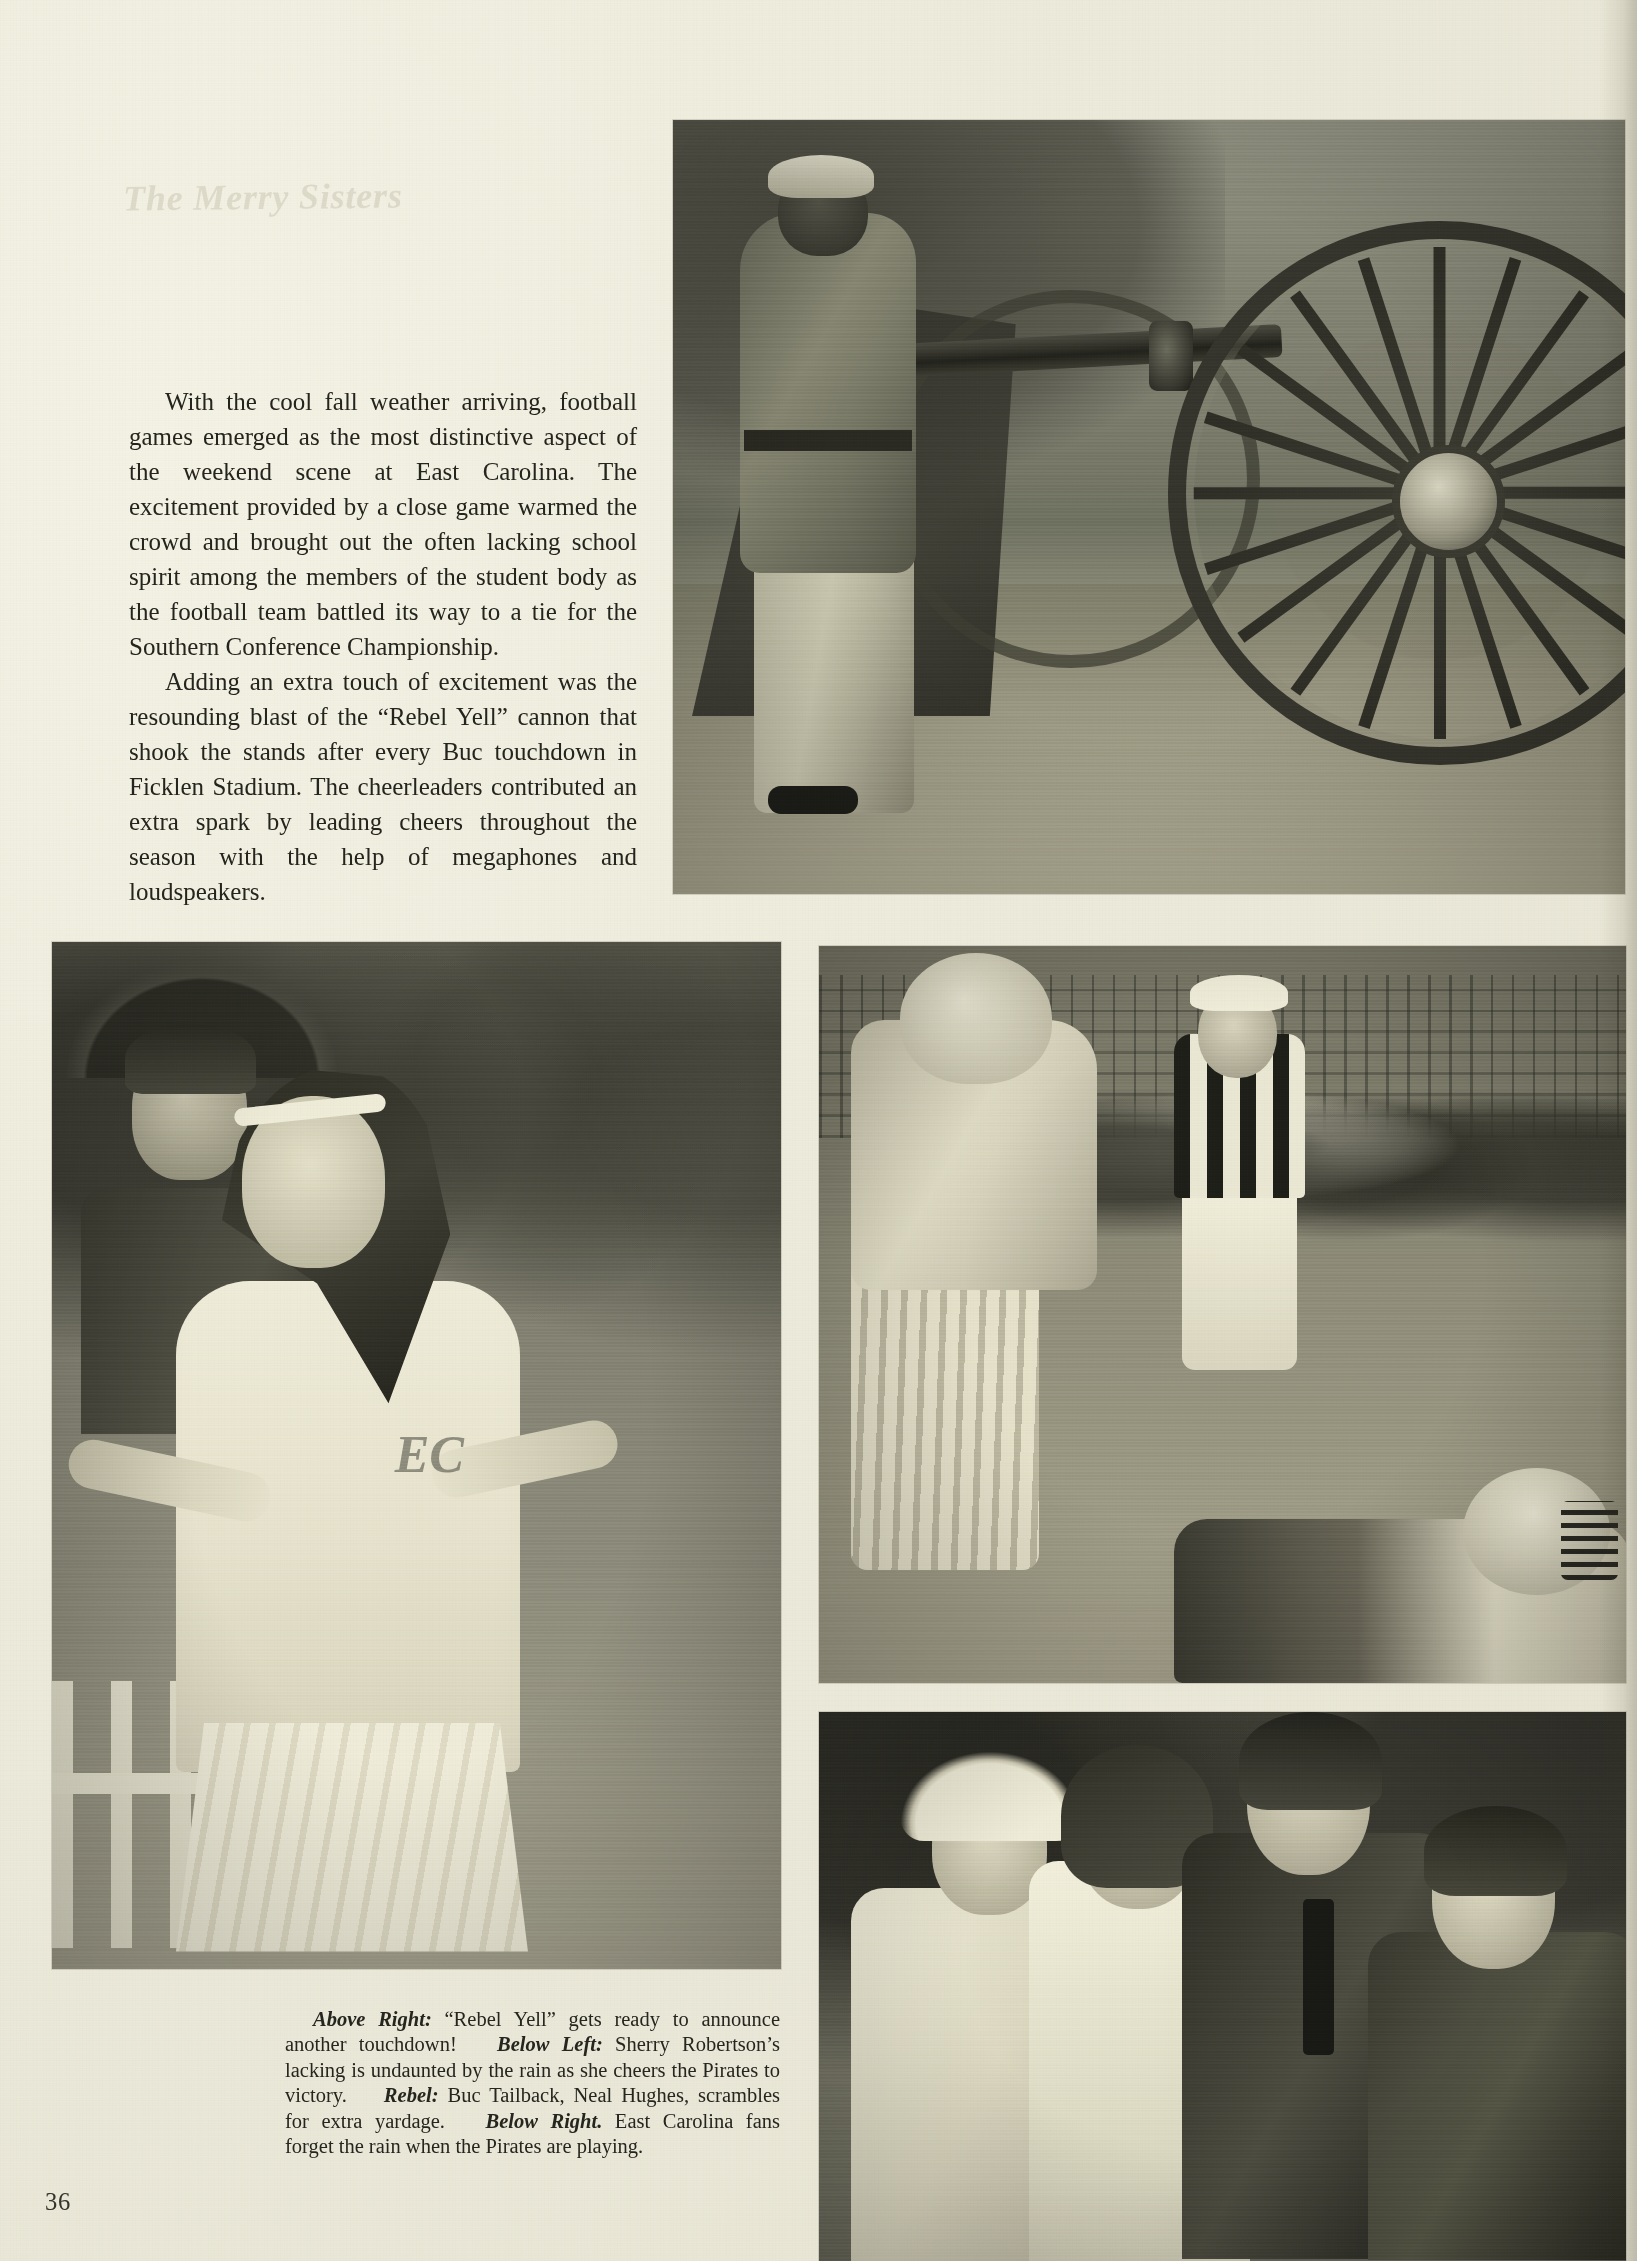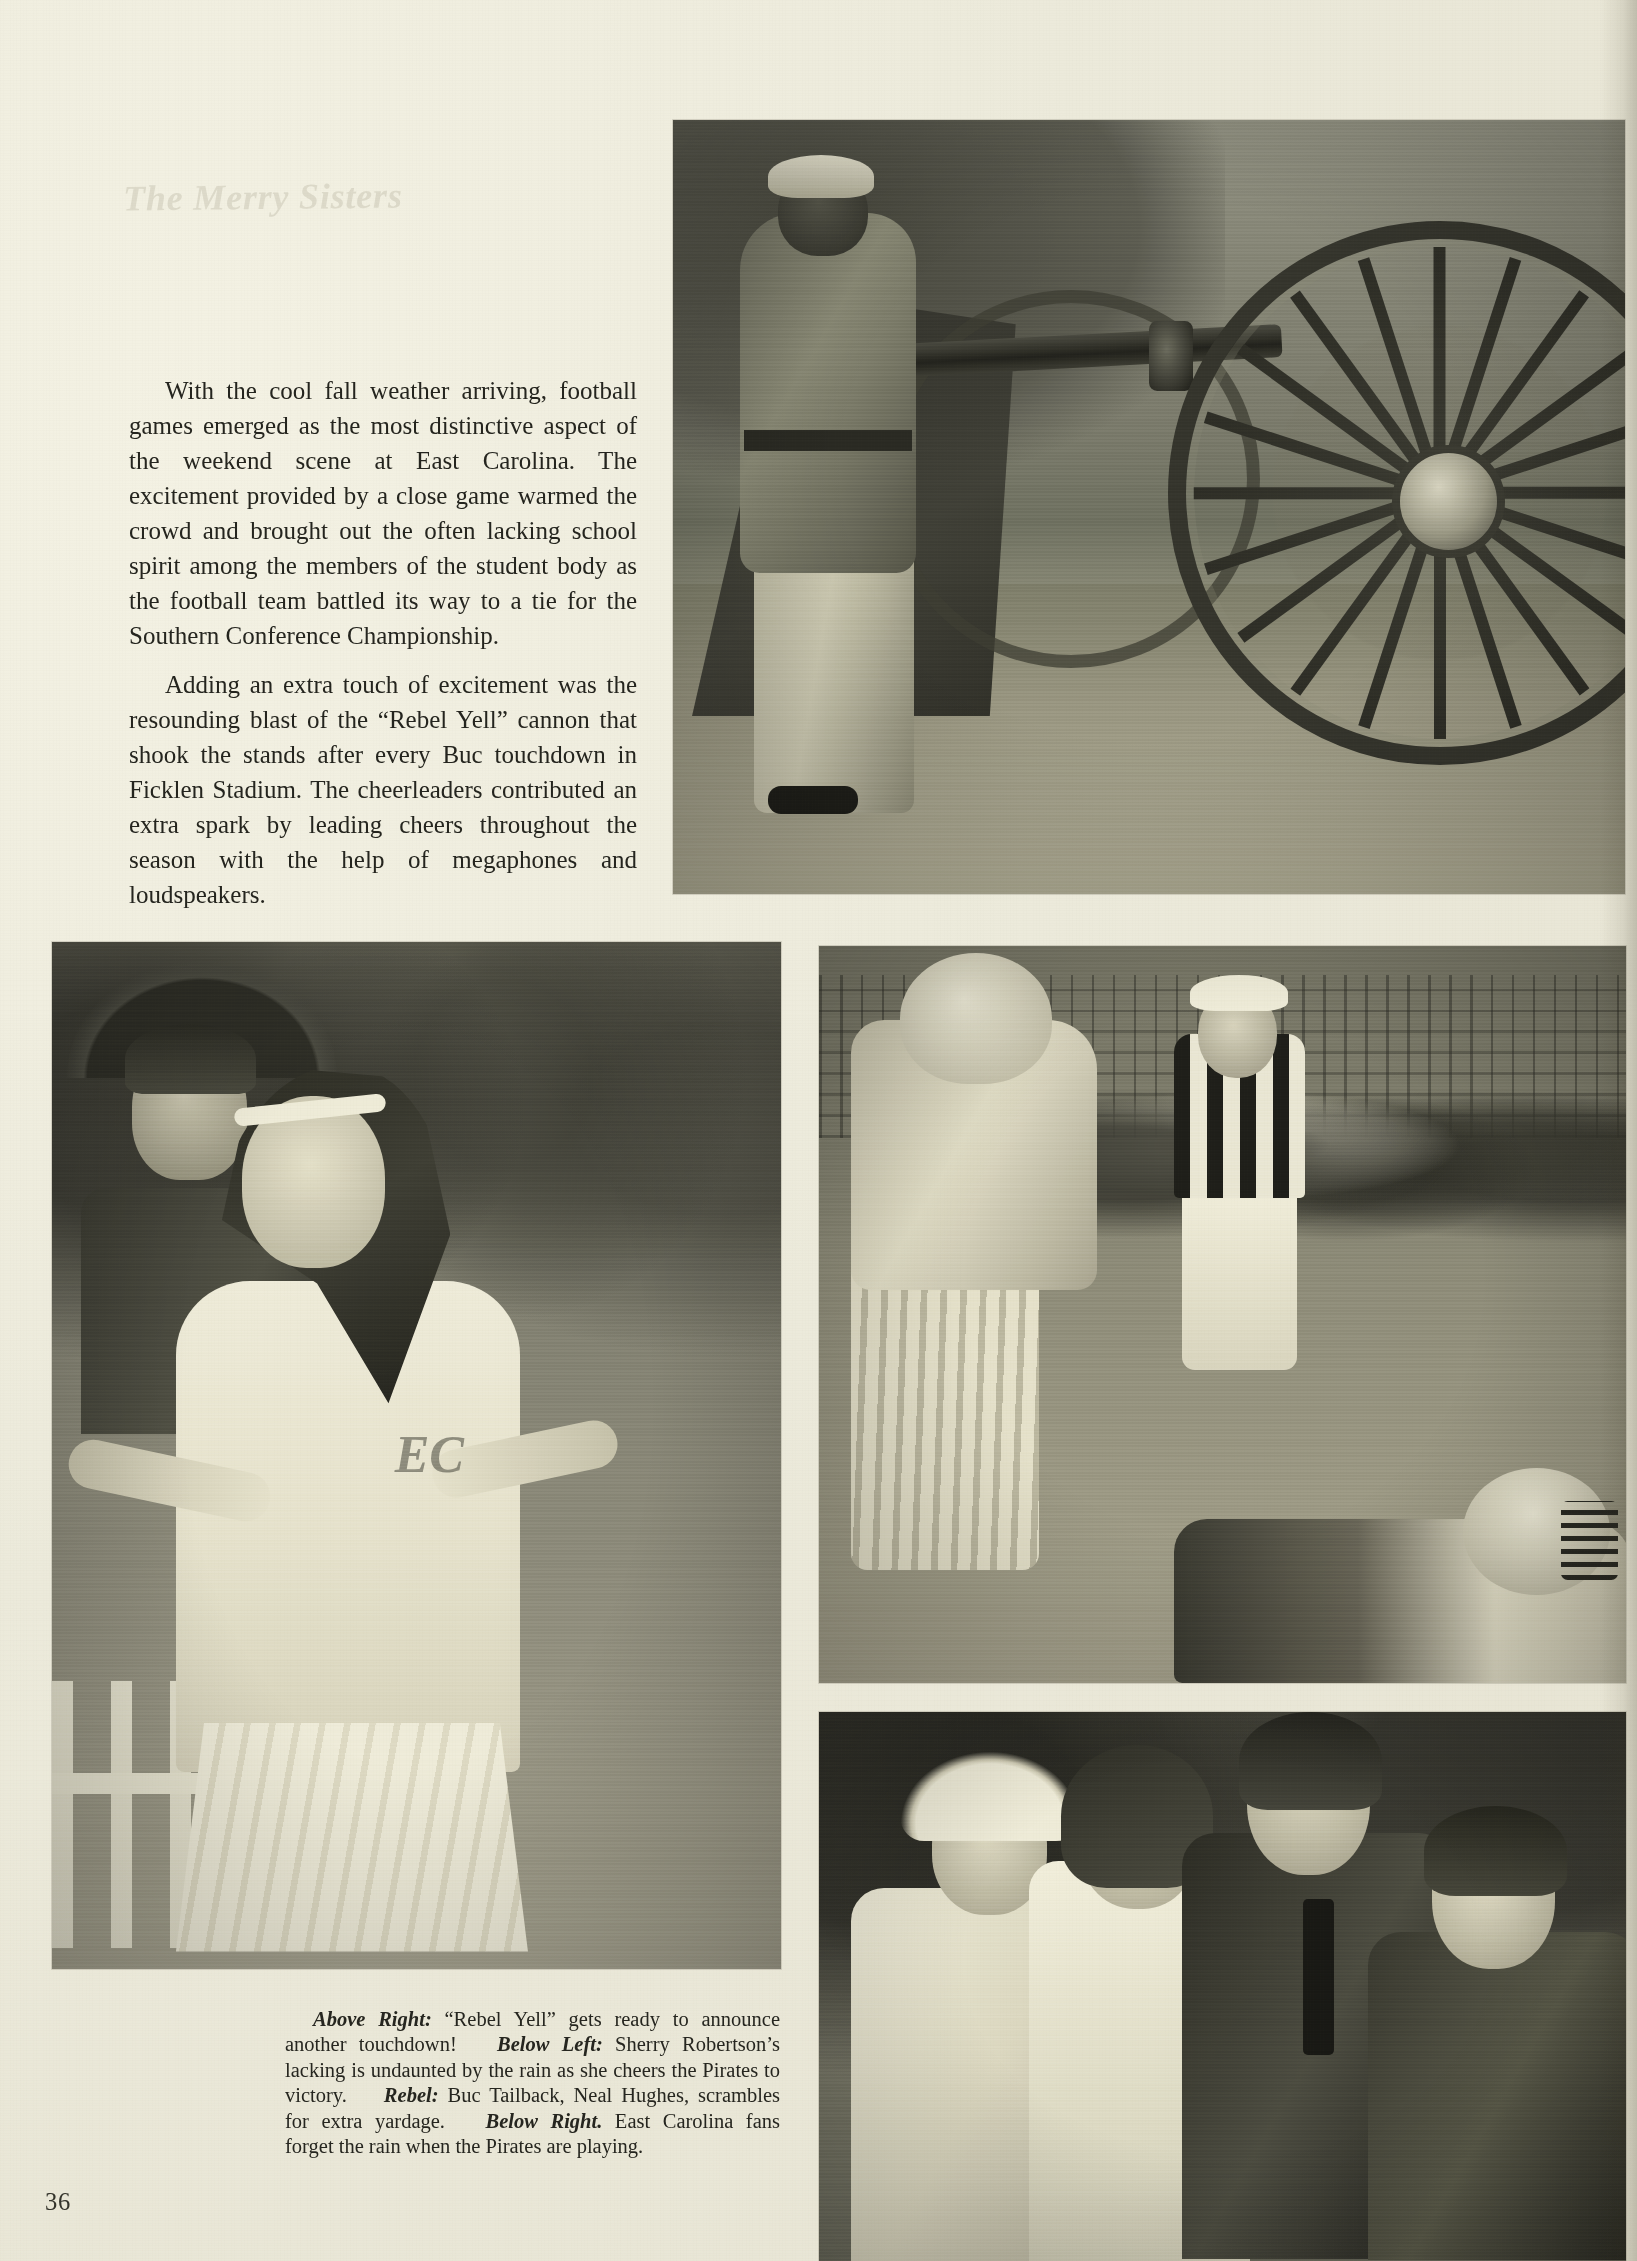--- a/index.html
+++ b/index.html
@@ -56,30 +56,30 @@
     font-style: italic;
     font-weight: 700;
     font-size: 36px;
     color: rgba(110,108,80,.16);
     transform: rotate(-0.6deg);
     letter-spacing: 0.8px;
   }
   .bodytext {
     position: absolute;
     left: 129px;
-    top: 373px;
+    top: 384px;
     width: 508px;
     font-size: 25px;
     line-height: 35px;
     text-align: justify;
     text-justify: inter-word;
     color: #24241e;
   }
   .bodytext p { margin: 0; }
-  .bodytext p + p { margin-top: 14px; }
+  .bodytext p + p { margin-top: 0px; }
   .indent { text-indent: 36px; }
 
   .photo {
     position: absolute;
     background: #cfccbc;
     overflow: hidden;
     box-shadow: 0 0 0 0.8px rgba(90,88,70,.25);
   }
   .photo .base {
     position: absolute; inset: 0;

